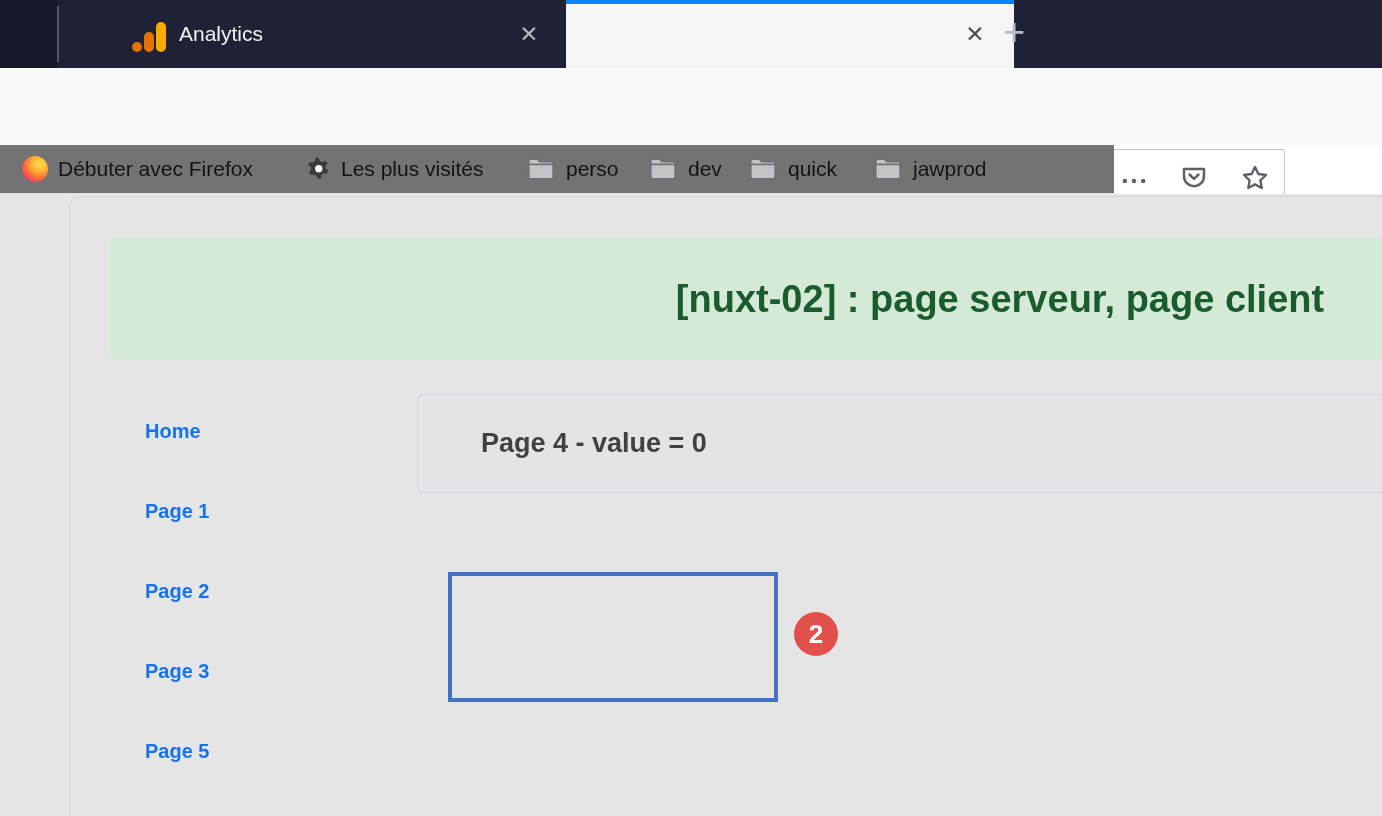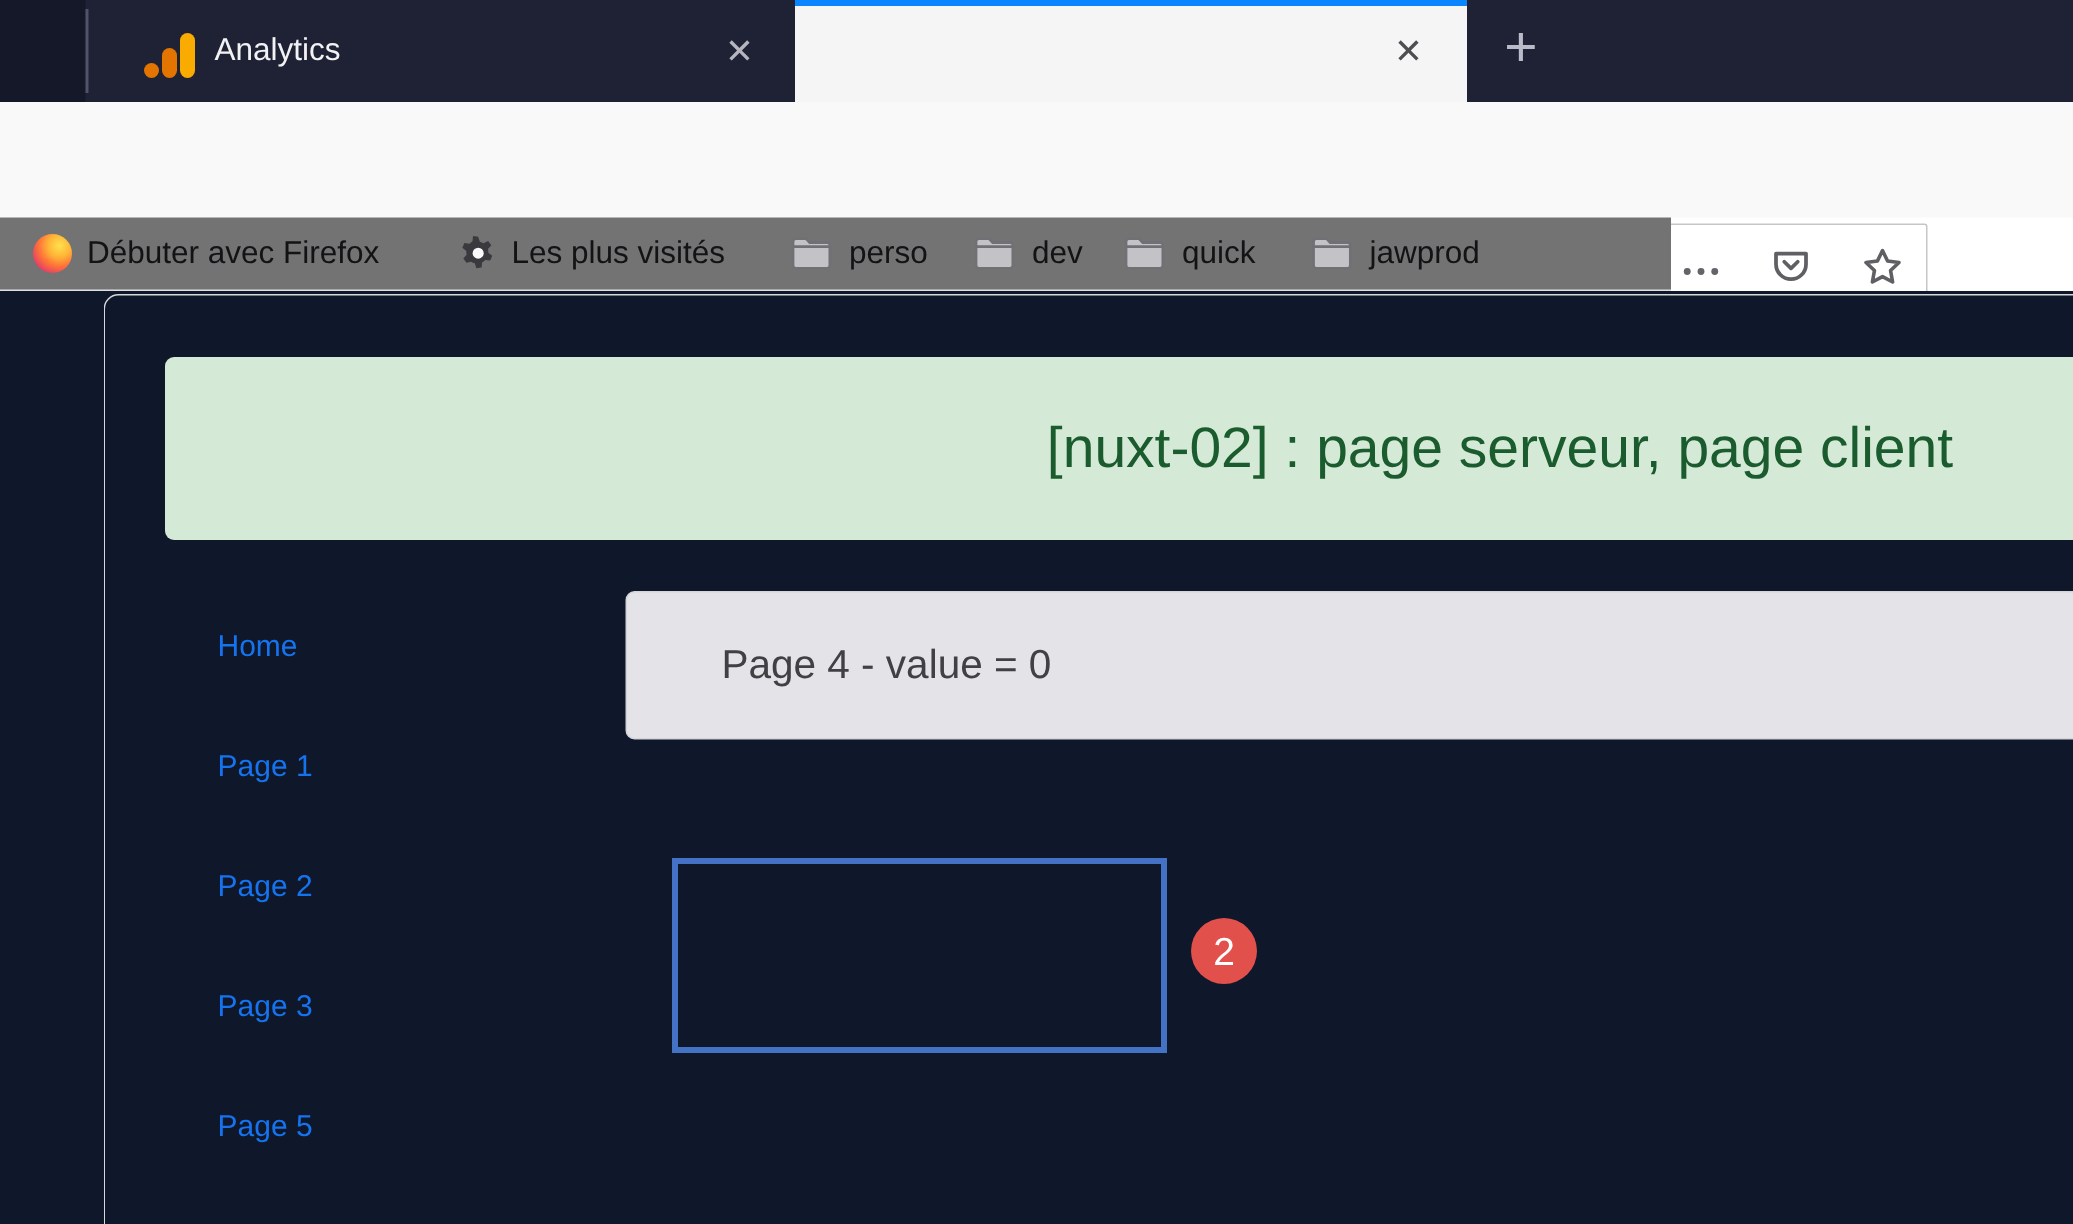--- a/index.html
+++ b/index.html
@@ -5,21 +5,21 @@
   * { box-sizing: border-box; margin: 0; padding: 0; }
   body { margin: 0; background: #ffffff; font-family: "Liberation Sans", sans-serif; }
   #window {
     position: relative; width: 1382px; height: 816px;
     overflow: hidden; background: #fff;
   }
   
   .tabbar { position: absolute; left: 0; top: 0; width: 1382px; height: 68px; background: var(--tabbar-bg, #1e2234); }
   .tabbar-leftstrip { position: absolute; left: 0; top: 0; width: 57px; height: 68px; background: #141828; }
   .tabbar-sep { position: absolute; left: 57px; top: 6px; width: 2px; height: 56px; background: #50536a; }
-  .tab { position: absolute; top: 0; height: 68px; cursor: default; }
+  .tab { position: absolute; top: 0; height: 68px; cursor: default; margin-left: 36px; }
   .tab-analytics { left: 59px; width: 471px; }
   .tab-active { left: 530px; width: 448px; background: #f5f5f6; }
   .tab-active .tabstripe { position: absolute; left: 0; top: 0; width: 100%; height: 4px; background: var(--accent, #0a84ff); }
   .tab-label { position: absolute; top: 0; line-height: 68px; font-size: 21px; white-space: nowrap; }
   .tab-analytics .tab-label { left: 84px; color: #f2f2f4; }
   .tab-active .tab-label { left: 16px; color: #1a1a1e; }
   .tab-close { position: absolute; top: 0; width: 30px; height: 68px; line-height: 68px; text-align: center; font-size: 23px; }
   .tab-analytics .tab-close { right: 22px; color: #b4b5bf; }
   .tab-active .tab-close { right: 24px; color: #4d4d52; }
   .ga-icon { position: absolute; left: 37px; top: 22px; width: 34px; height: 30px; }
@@ -37,21 +37,21 @@
   .url-ico { position: absolute; top: 15px; width: 26px; height: 26px; }
   .url-text { position: absolute; left: 113px; top: 0; line-height: 54px; font-size: 23px; white-space: nowrap; }
   .url-host { color: #141414; }
   .url-rest { color: #7a7a7a; }
   
   .bookmarksbar { position: absolute; left: 0; top: 145px; width: 1114px; height: 49px; background: #737373; border-bottom: 1px solid #dfdfe1; }
   .bm { position: absolute; top: 0; height: 48px; line-height: 48px; font-size: 21px; color: #131316; white-space: nowrap; }
   .bm .bm-ico { position: absolute; top: 11px; width: 26px; height: 26px; }
   .bm .bm-label { position: absolute; top: 0; }
   
-  .content { position: absolute; left: 0; top: 194px; width: 1382px; height: 622px; background: #0f172a; }
+  .content { position: absolute; left: 0; top: 194px; width: 1382px; height: 622px; background: #e5e5e5; font-weight: bold; }
   .card { position: absolute; left: 69px; top: 2px; width: 1330px; height: 640px; border-left: 1px solid #d8d8db; border-top: 1px solid #d8d8db; border-radius: 10px 0 0 0; }
   .banner { position: absolute; left: 110px; top: 44px; width: 1780px; height: 122px; background: var(--banner-bg, #d5e9d7); border-radius: 6px; }
   .banner-text { width: 100%; text-align: center; line-height: 122px; font-size: 38px; color: var(--banner-fg, #1b5c2f); white-space: nowrap; }
   .navlink { position: absolute; left: 145px; font-size: 20px; color: var(--link, #1573f0); text-decoration: none; cursor: pointer; white-space: nowrap; }
   .graybox { position: absolute; left: 417px; top: 200px; width: 1000px; height: 99px; background: #e4e4e8; border: 1px solid #d4d4d9; border-radius: 6px; }
   .graybox-text { position: absolute; left: 41px; top: 0; line-height: 97px; font-size: 27px; color: #414144; white-space: nowrap; margin-left: 22px; }
   
   .anno { position: absolute; border: 4px solid var(--annotation, #4472c4); background: transparent; }
   .anno-1 { left: 482px; top: 81px; width: 378px; height: 68px; }
   .anno-2 { left: 448px; top: 378px; width: 330px; height: 130px; }

